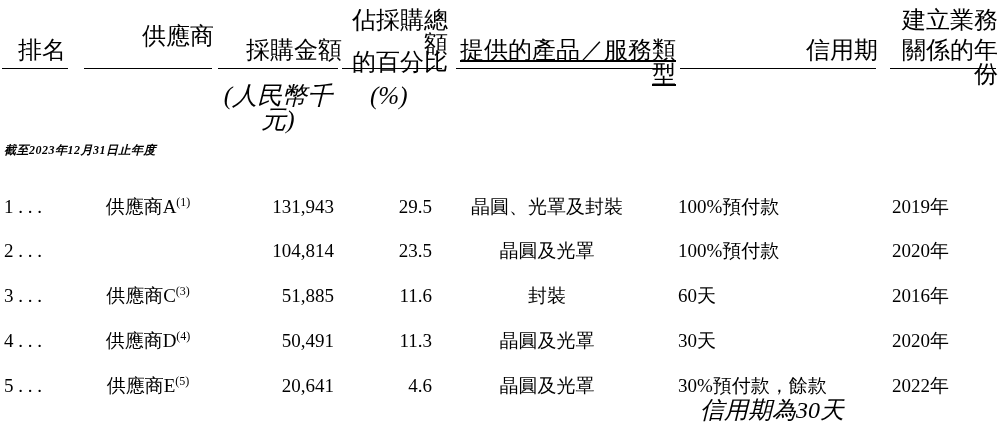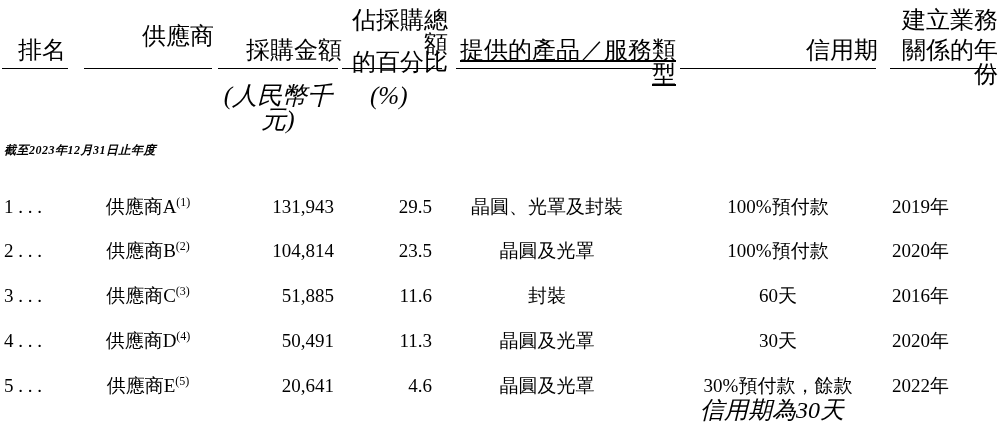--- a/index.html
+++ b/index.html
@@ -70,21 +70,21 @@
     position: absolute;
     font-size: 19px;
     line-height: 26px;
     white-space: nowrap;
   }
   .c-rank   { left: 4px;   width: 60px;  text-align: left; }
   .c-sup    { left: 82px;  width: 132px; text-align: center; }
   .c-amt    { left: 222px; width: 112px; text-align: right; }
   .c-pct    { left: 346px; width: 86px;  text-align: right; }
   .c-type   { left: 441px; width: 212px; text-align: center; }
-  .c-credit { left: 678px; width: 200px; text-align: center; }
+  .c-credit { left: 678px; width: 200px; text-align: left; }
   .c-year   { left: 892px; width: 104px; text-align: left; }
 
   sup {
     font-size: 12px;
     vertical-align: super;
     line-height: 0;
   }
   .cont {
     position: absolute;
     left: 700px;
@@ -133,21 +133,20 @@
     <div class="cell c-sup"><span>供應商A</span><sup>(1)</sup></div>
     <div class="cell c-amt">131,943</div>
     <div class="cell c-pct">29.5</div>
     <div class="cell c-type">晶圓、光罩及封裝</div>
     <div class="cell c-credit">100%預付款</div>
     <div class="cell c-year">2019年</div>
   </div>
 
   <div class="row" style="top:238px;">
     <div class="cell c-rank">2 . . .</div>
-    <div class="cell c-sup"><span>供應商B</span><sup>(2)</sup></div>
     <div class="cell c-amt">104,814</div>
     <div class="cell c-pct">23.5</div>
     <div class="cell c-type">晶圓及光罩</div>
     <div class="cell c-credit">100%預付款</div>
     <div class="cell c-year">2020年</div>
   </div>
 
   <div class="row" style="top:283px;">
     <div class="cell c-rank">3 . . .</div>
     <div class="cell c-sup"><span>供應商C</span><sup>(3)</sup></div>

